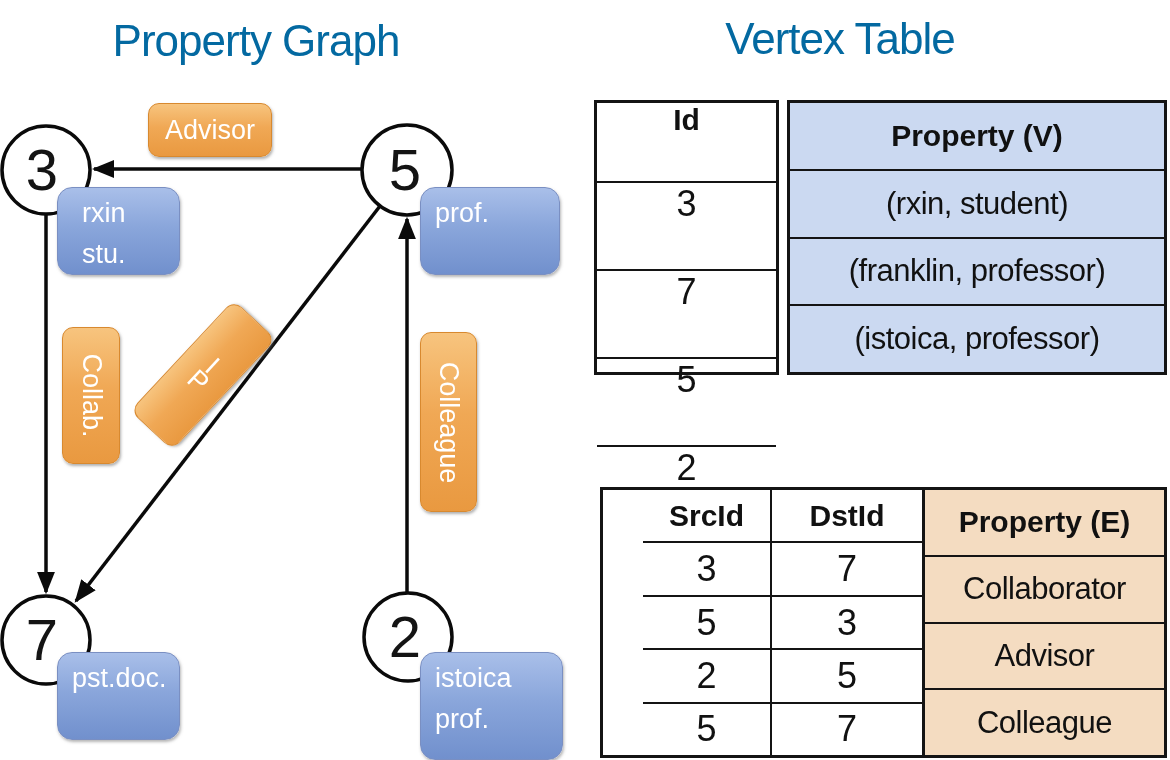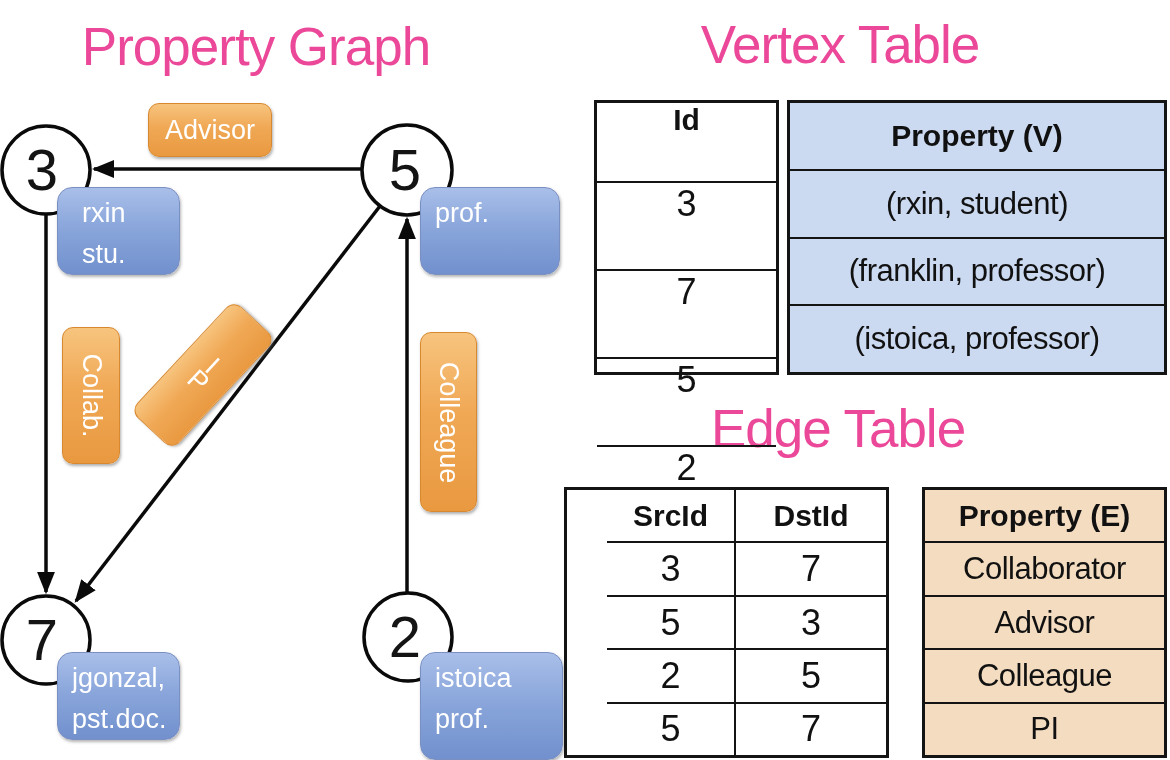--- a/index.html
+++ b/index.html
@@ -2,22 +2,22 @@
 <html><head>
 <meta charset="utf-8">
 <style>
   html,body{margin:0;padding:0;background:#ffffff;}
   .stage{
     position:relative;width:1170px;height:760px;background:#ffffff;overflow:hidden;
     font-family:"Liberation Sans",sans-serif;color:#111;
   }
   
   .title{
-    position:absolute;text-align:center;font-size:53px;font-weight:400;
-    letter-spacing:-1px;color:#ec4899;white-space:nowrap;
+    position:absolute;text-align:center;font-size:44px;font-weight:400;
+    letter-spacing:-1px;color:#0369a1;white-space:nowrap;
   }
   #pg-title{left:6px;top:16px;width:500px;}
   #vt-title{left:590px;top:14px;width:500px;}
   #et-title{left:588px;top:398px;width:500px;}
   
   #graph-svg{position:absolute;left:0;top:0;width:585px;height:760px;}
   .edge-line{stroke:#0a0a0a;stroke-width:3.5px;}
   .node-circ{fill:#ffffff;stroke:#0a0a0a;stroke-width:3.5px;}
   .node-num{font-family:"Liberation Sans",sans-serif;font-size:58px;font-weight:300;fill:#141414;text-anchor:middle;}
   
@@ -53,35 +53,34 @@
     display:flex;flex-direction:column;background:#ffffff;
   }
   .tblbox .trow{flex:1;display:flex;align-items:center;justify-content:center;border-top:2.2px solid #141414;}
   .tblbox .trow:first-child{border-top:none;}
   .hdr{font-weight:700;font-size:30px;}
   .num{font-size:36px;font-weight:300;}
   .prop{font-size:31px;font-weight:400;letter-spacing:-0.5px;}
   #vt-id{left:594px;top:100px;width:185px;height:275px;gap:44px;}
   #vt-prop{left:787px;top:100px;width:380px;height:275px;background:#cbd9f1;}
   #vt-prop .trow{background:#cbd9f1;}
-  #et-left{left:564px;top:487px;width:325px;height:271px;padding-left:40px;}
+  #et-left{left:600px;top:487px;width:325px;height:271px;padding-left:40px;}
   #et-left .trow{padding:0;justify-content:stretch;}
   #et-left .c1{width:45.5%;display:flex;align-items:center;justify-content:center;height:100%;}
   #et-left .c2{flex:1;display:flex;align-items:center;justify-content:center;height:100%;border-left:2.2px solid #141414;}
   #et-prop{left:922px;top:487px;width:245px;height:271px;background:#d946ef;}
   #et-prop .trow{background:#f4dcc1;}
 </style>
 </head>
 <body>
 
 <div class="stage">
 
   <div class="title" id="pg-title">Property Graph</div>
   <div class="title" id="vt-title">Vertex Table</div>
-  <div class="title" id="et-title">Edge Table</div>
 
   <svg id="graph-svg" viewBox="0 0 585 760">
     <defs>
       <marker id="ah" viewBox="0 0 10 8" refX="9" refY="4" markerWidth="6.5" markerHeight="5.2" orient="auto" markerUnits="strokeWidth">
         <path d="M0,0 L10,4 L0,8 Z" fill="#0a0a0a"></path>
       </marker>
     </defs>
     <line class="edge-line" x1="362" y1="169" x2="94" y2="169" marker-end="url(#ah)"></line>
     <line class="edge-line" x1="46" y1="214" x2="46" y2="592" marker-end="url(#ah)"></line>
     <line class="edge-line" x1="380" y1="206" x2="76" y2="601" marker-end="url(#ah)"></line>
@@ -120,21 +119,20 @@
   </div>
 
   <div class="bbox" id="vl-rxin">
     <div>rxin</div>
     <div>stu.</div>
   </div>
   <div class="bbox" id="vl-franklin">
     <div>prof.</div>
   </div>
   <div class="bbox" id="vl-jgonzal">
-    <div>jgonzal,</div>
     <div>pst.doc.</div>
   </div>
   <div class="bbox" id="vl-istoica">
     <div>istoica</div>
     <div>prof.</div>
   </div>
 
   <div class="tblbox" id="vt-id">
     <div class="trow hdr">Id</div>
     <div class="trow num">3</div>
@@ -169,16 +167,15 @@
     <div class="trow">
       <div class="c1 num">5</div>
       <div class="c2 num">7</div>
     </div>
   </div>
   <div class="tblbox" id="et-prop">
     <div class="trow hdr">Property (E)</div>
     <div class="trow prop">Collaborator</div>
     <div class="trow prop">Advisor</div>
     <div class="trow prop">Colleague</div>
-    <div class="trow prop">PI</div>
   </div>
 
 </div>
 
 </body></html>

